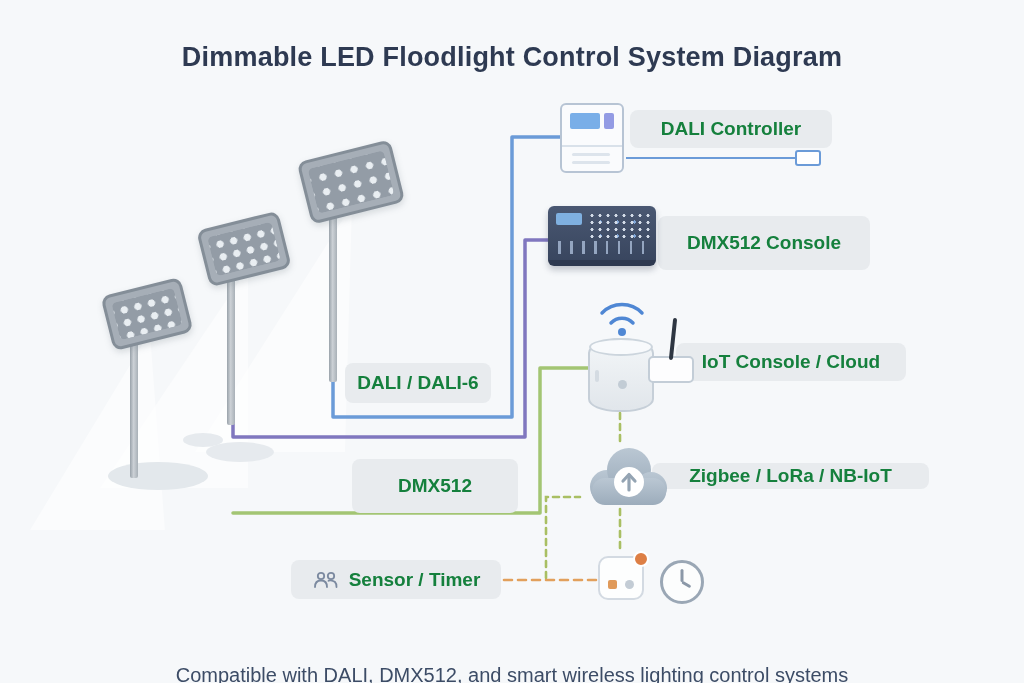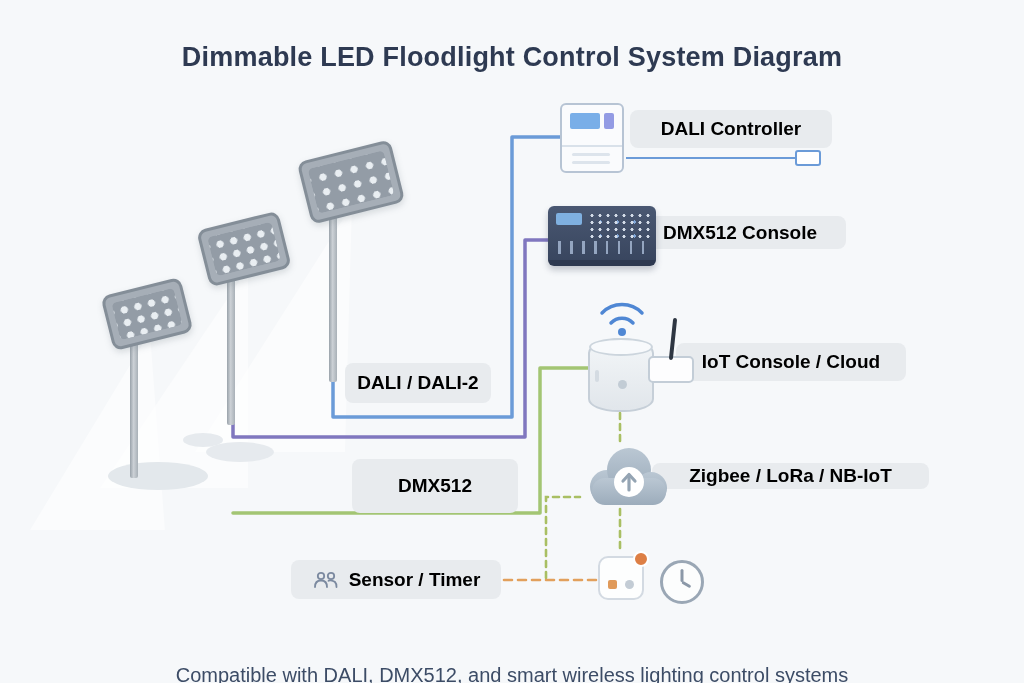--- a/index.html
+++ b/index.html
@@ -32,21 +32,21 @@
   }
   .overlay { z-index: 1; }
   .toplayer { z-index: 5; }
 
   
   .label-box {
     position: absolute;
     display: flex; align-items: center; justify-content: center; gap: 9px;
     background: #e8ebee;
     border-radius: 8px;
-    font-size: 19px; font-weight: 600; color: #000000;
+    font-size: 19px; font-weight: 600; color: #15803d;
     z-index: 3;
     text-align: right;
   }
 
   
   .pole {
     position: absolute; width: 8px;
     background: linear-gradient(90deg,#99a2aa,#ccd1d6 45%,#a8b0b7);
     border-radius: 2px;
     z-index: 2;
@@ -228,42 +228,42 @@
     <div class="sensor-btn"></div>
   </div>
   <div class="clock">
     <div class="hand minute"></div>
     <div class="hand hour"></div>
   </div>
 
   <div class="label-box" style="left:630px; top:110px; width:202px; height:38px;">
     <span>DALI Controller</span>
   </div>
-  <div class="label-box" style="left:634px; top:216px; width:212px; height:33px;">
+  <div class="label-box" style="left:658px; top:216px; width:212px; height:54px;">
     <span>DMX512 Console</span>
   </div>
   <div class="label-box" style="left:676px; top:343px; width:230px; height:38px;">
     <span>IoT Console / Cloud</span>
   </div>
   <div class="label-box" style="left:652px; top:463px; width:277px; height:26px;">
     <span>Zigbee / LoRa / NB-IoT</span>
   </div>
   <div class="label-box" style="left:291px; top:560px; width:210px; height:39px;">
     <svg width="28" height="20" viewBox="0 0 28 20">
       <g fill="none" stroke="#7c8aa0" stroke-width="1.8" stroke-linecap="round">
         <circle cx="9" cy="6" r="3.2"></circle>
         <path d="M3 17 c0,-4.5 2.7,-6.5 6,-6.5 s6,2 6,6.5"></path>
         <circle cx="19" cy="6" r="3.2"></circle>
         <path d="M16.5 10.8 c1.8,-0.8 5,-0.3 6.5,1.2 c1,1 1.5,2.6 1.5,5"></path>
       </g>
     </svg>
     <span>Sensor / Timer</span>
   </div>
   <div class="label-box" style="left:345px; top:363px; width:146px; height:40px;">
-    <span>DALI / DALI-2</span>
+    <span>DALI / DALI-6</span>
   </div>
   <div class="label-box" style="left:352px; top:459px; width:166px; height:54px;">
     <span>DMX512</span>
   </div>
 
   <svg class="toplayer" width="1024" height="683">
     <defs>
       <linearGradient id="cloudGrad" x1="0" y1="0" x2="0" y2="1">
         <stop offset="0" stop-color="#bac7d3"></stop>
         <stop offset="1" stop-color="#9cacbb"></stop>

